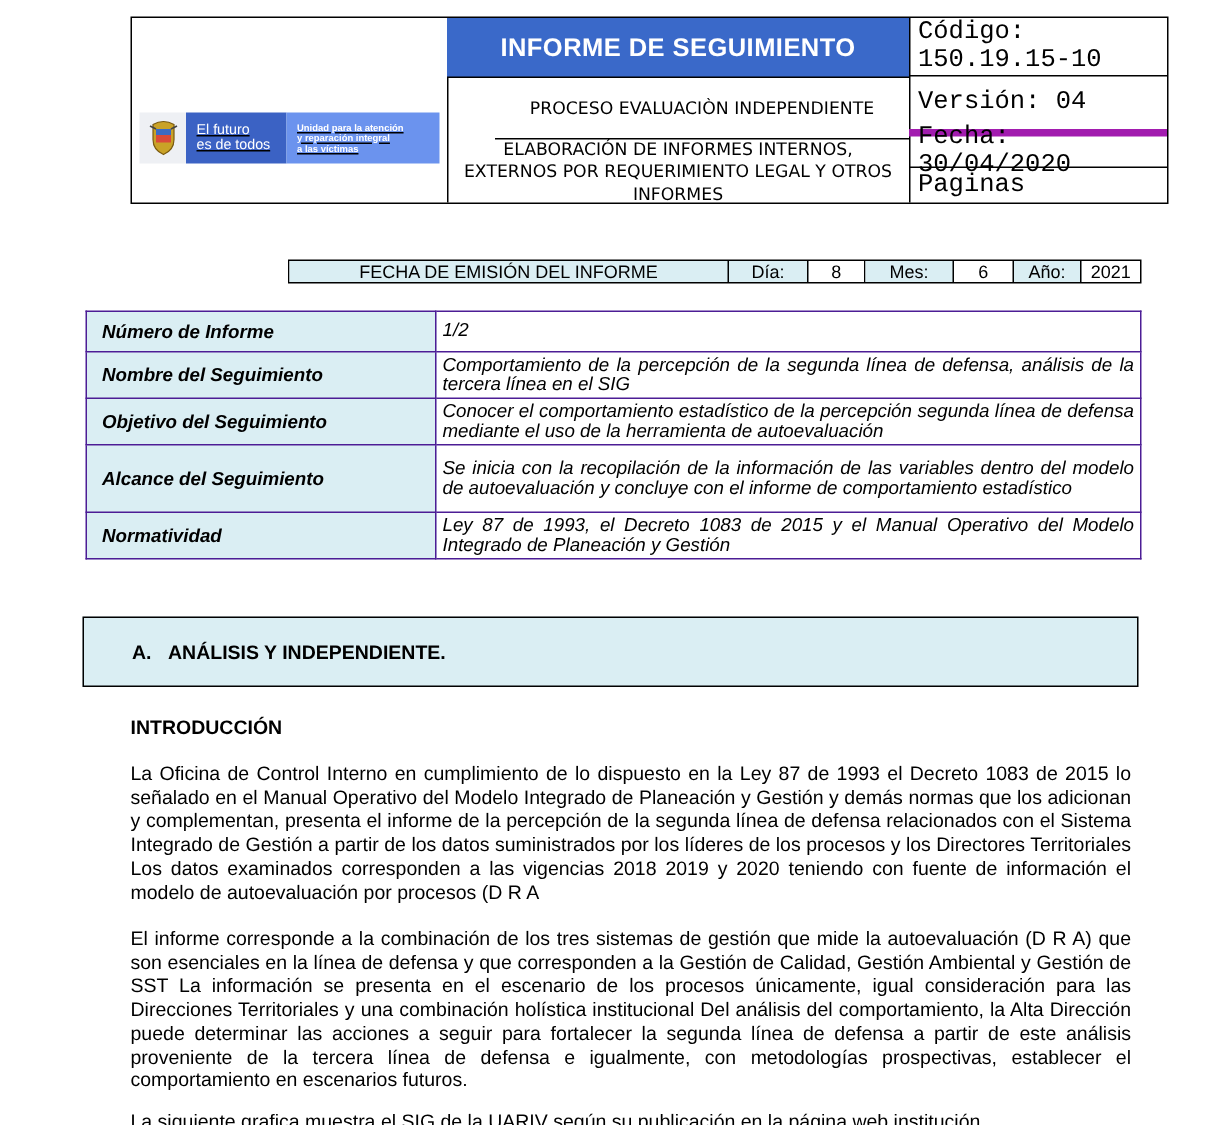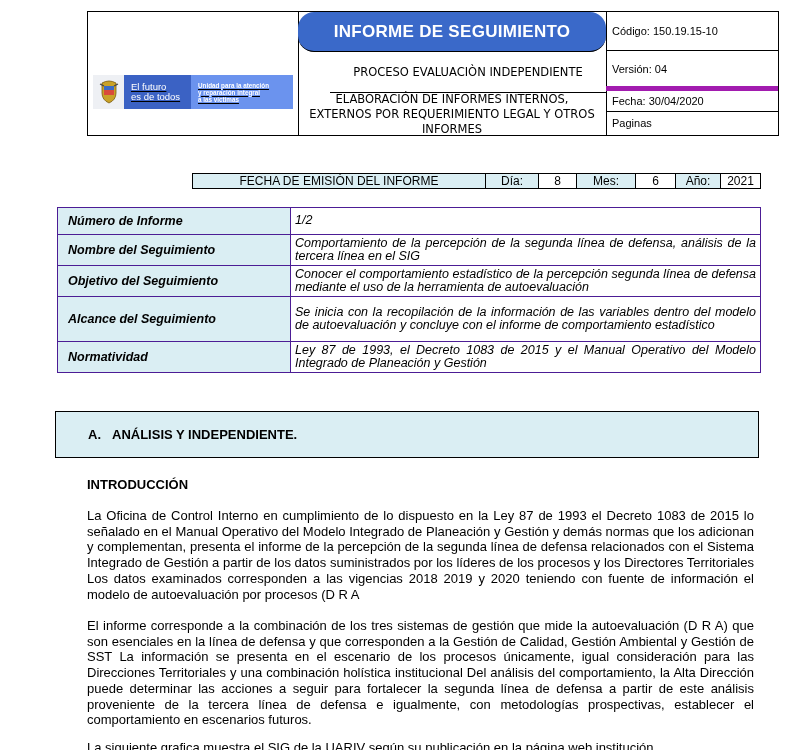--- a/index.html
+++ b/index.html
@@ -3,24 +3,24 @@
   <meta charset="utf-8">
   <style>
     html, body { margin:0; padding:0; background:#ffffff; }
     body { width:812px; height:750px; position:relative; overflow:hidden; font-family:"Liberation Sans", sans-serif; color:#000; }
 
     
     .hdr { position:absolute; left:87px; top:11px; width:692px; height:125px; border:1px solid #000; box-sizing:border-box; }
     .hdr .logo-cell { position:absolute; left:0; top:0; width:210px; height:123px; border-right:1px solid #000; }
     .hdr .mid { position:absolute; left:210px; top:0; width:308px; height:123px; border-right:1px solid #000; }
     .hdr .right { position:absolute; left:518px; top:0; width:172px; height:123px; }
-    .mid .title { height:39px; background:#3a69c9; color:#fff; font-weight:bold; font-size:17px; display:flex; align-items:center; justify-content:center; border-bottom:1px solid #000; letter-spacing:0.3px;border-radius:16px; }
+    .mid .title { height:39px; background:#3a69c9; color:#fff; font-weight:bold; font-size:17px; display:flex; align-items:center; justify-content:center; border-bottom:1px solid #000; letter-spacing:0.3px; }
     .mid .proc { height:40px; display:flex; align-items:center; justify-content:center; font-family:"DejaVu Sans", sans-serif; font-size:11.5px; border-bottom:1px solid #000;margin-left:32px; }
     .mid .elab { height:42px; display:flex; align-items:center; justify-content:center; text-align:center; font-family:"DejaVu Sans", sans-serif; font-size:11.5px; line-height:15px; padding:0 8px; }
-    .right .r { font-family:Liberation Sans, sans-serif; font-size:11px; padding-left:6px; display:flex; align-items:center; box-sizing:border-box; }
+    .right .r { font-family:Liberation Mono, monospace; font-size:17px; padding-left:6px; display:flex; align-items:center; box-sizing:border-box; }
     .right .r1 { height:39px; border-bottom:1px solid #000; }
     .right .r2 { height:40px; border-bottom:5px solid #a21caf; }
     .right .r3 { height:21px; border-bottom:1px solid #000; }
     .right .r4 { height:22px; }
 
     .logo { position:absolute; left:5px; top:63px; width:200px; height:34px; display:flex;text-decoration:underline; }
     .logo .crest { width:31px; height:34px; background:#eef0f4; display:flex; align-items:center; justify-content:center; }
     .logo .l1 { width:67px; background:#3b62c4; color:#fff; font-size:9.5px; line-height:10px; display:flex; flex-direction:column; justify-content:center; padding-left:7px; box-sizing:border-box; }
     .logo .l2 { flex:1; background:#6b93ee; color:#fff; font-size:6.3px; line-height:7px; display:flex; flex-direction:column; justify-content:center; padding-left:7px; box-sizing:border-box; font-weight:bold; }
 

